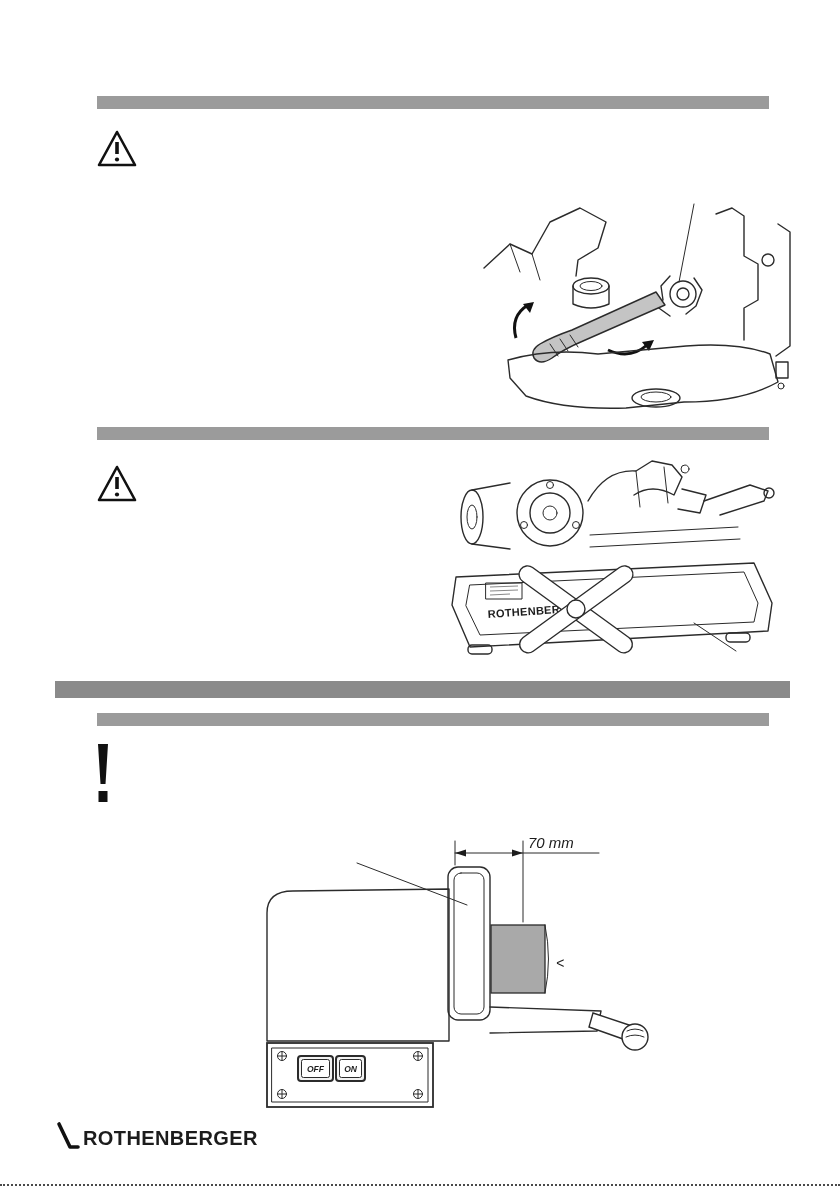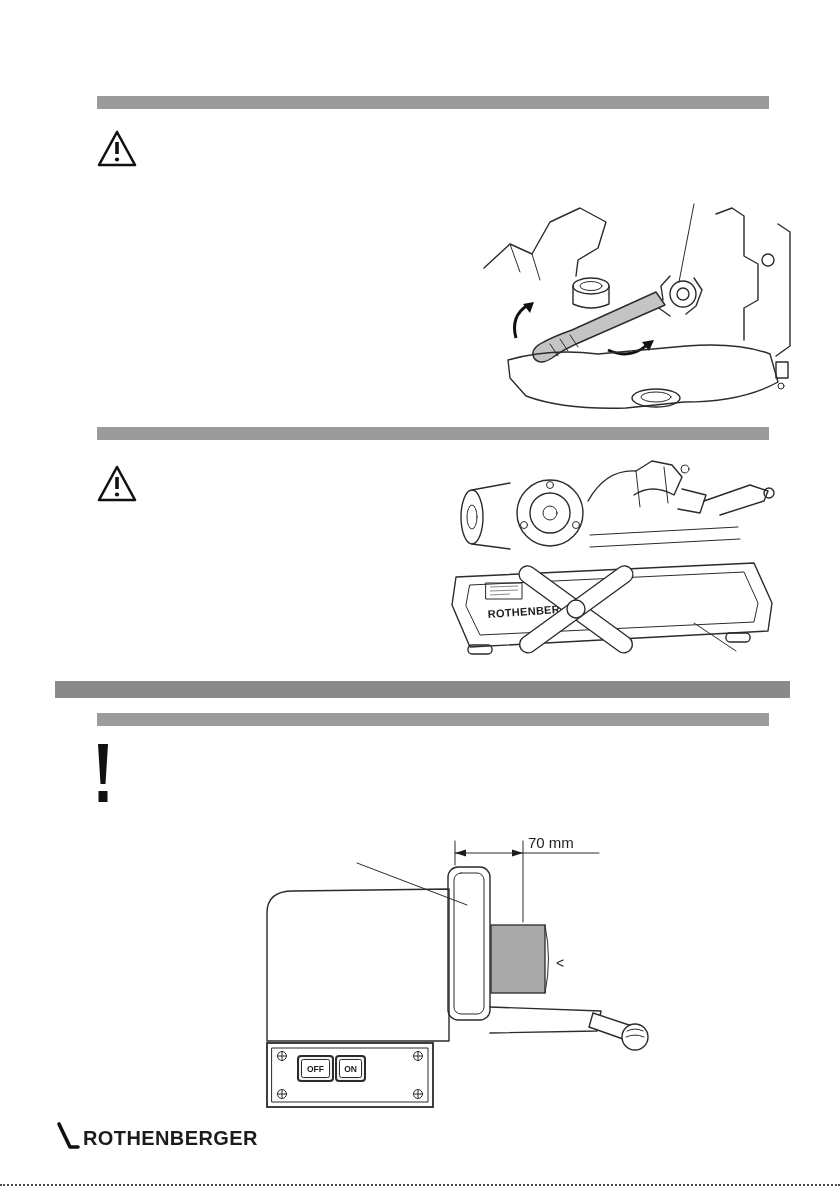--- a/index.html
+++ b/index.html
@@ -137,21 +137,21 @@
   <div class="bar-wide" style="left:55px; top:681px; width:735px; height:17px;"></div>
   <div class="bar" style="left:97px; top:713px; width:672px; height:13px;"></div>
 
   <div class="abs" style="left:92px; top:742px;">
     <svg width="22" height="62" viewBox="0 0 22 62">
       <path d="M6 2 L16 2 L13.5 42 L8.5 42 Z" fill="#111"></path>
       <rect x="6.5" y="49" width="9" height="11" fill="#111"></rect>
     </svg>
   </div>
 
-  <div class="abs" style="left:255px; top:825px;">
+  <div class="abs" style="left:255px; top:825px;font-style:italic;">
     <svg width="400" height="285" viewBox="0 0 400 285">
       <g>
         <line class="ln thin" x1="200" y1="16" x2="200" y2="40"></line>
         <line class="ln thin" x1="268" y1="16" x2="268" y2="97"></line>
         <line class="ln thin" x1="200" y1="28" x2="344" y2="28"></line>
         <polygon points="200,28 211,24.5 211,31.5" fill="#1c1c1c"></polygon>
         <polygon points="268,28 257,24.5 257,31.5" fill="#1c1c1c"></polygon>
         <text x="273" y="23" font-size="15">70 mm</text>
       </g>
       <line class="ln thin" x1="102" y1="38" x2="212" y2="80"></line>

